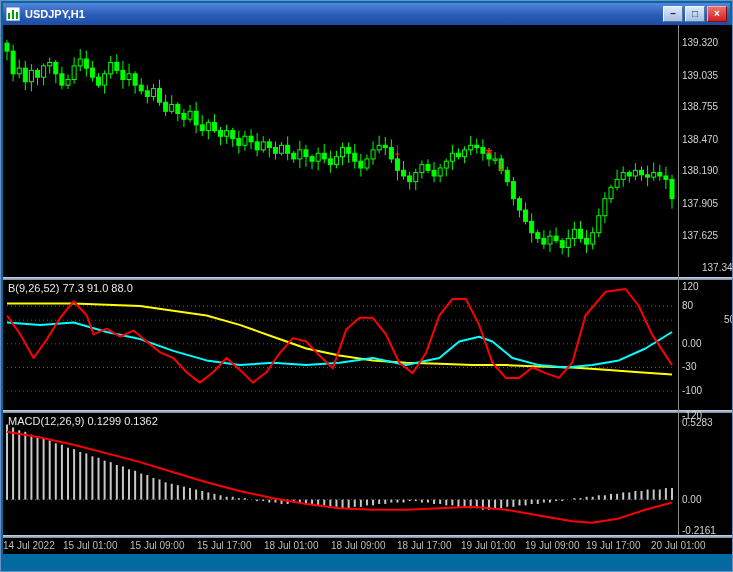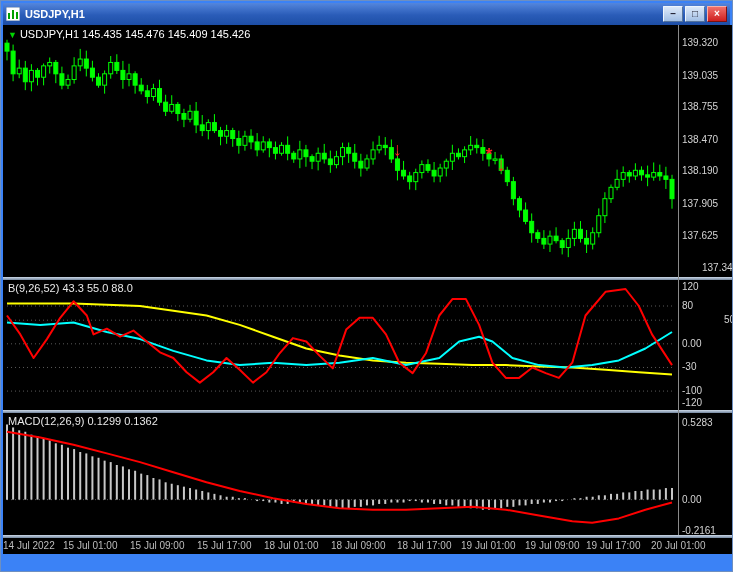--- a/index.html
+++ b/index.html
@@ -1,19 +1,19 @@
 <!DOCTYPE html>
 <html><head>
 <meta charset="utf-8">
 <style>
   html,body{margin:0;padding:0;background:#888;}
   *{box-sizing:border-box;}
   .window{
     position:relative;width:733px;height:572px;
-    background:#3b82f6;border:1px solid #6e8fc0;
+    background:#0369a1;border:1px solid #6e8fc0;
     font-family:"Liberation Sans",sans-serif;overflow:hidden;text-decoration:underline;
   }
   .titlebar{
     position:absolute;left:2px;top:2px;width:727px;height:22px;
     background:linear-gradient(180deg,#5486dc 0%,#2a5cb8 55%,#1d4ea6 100%);
     display:flex;align-items:center;padding:0 3px;color:#fff;
     font-size:11px;font-weight:bold;
   }
   .title-icon{width:14px;height:14px;margin-right:5px;flex:0 0 auto;}
   .win-buttons{margin-left:auto;display:flex;gap:2px;}
@@ -449,44 +449,40 @@
         <span class="time-label" style="left: 194px;">15 Jul 17:00</span>
         <span class="time-label" style="left: 261px;">18 Jul 01:00</span>
         <span class="time-label" style="left: 328px;">18 Jul 09:00</span>
         <span class="time-label" style="left: 394px; text-align: right;">18 Jul 17:00</span>
         <span class="time-label" style="left: 458px;">19 Jul 01:00</span>
         <span class="time-label" style="left: 522px;">19 Jul 09:00</span>
         <span class="time-label" style="left: 583px;">19 Jul 17:00</span>
         <span class="time-label" style="left: 648px;">20 Jul 01:00</span>
       </div>
 
-    <div class="ohlc-label">
-      <span class="tri">▼</span><span>USDJPY,H1</span>
-      <span>145.435 145.476 145.409 145.426</span>
-    </div>
     <div class="ind-label" id="stoch-label">
       <span>B(9,26,52)</span>
-      <span>43.3 55.0 88.0</span>
+      <span>77.3 91.0 88.0</span>
     </div>
     <div class="ind-label" id="macd-label">
       <span>MACD(12,26,9)</span>
       <span>0.1299 0.1362</span>
     </div>
   <span class="axis-label" style="top: 12.1622px; left: 679px;">139.320</span>
       <span class="axis-label" style="top: 44.5135px; left: 679px;">139.035</span>
       <span class="axis-label" style="top: 76.2973px; left: 679px;">138.755</span>
       <span class="axis-label" style="top: 108.649px; left: 679px;">138.470</span>
       <span class="axis-label" style="top: 140.432px; left: 679px;">138.190</span>
       <span class="axis-label" style="top: 172.784px; left: 679px;">137.905</span>
       <span class="axis-label" style="top: 204.568px; left: 679px;">137.625</span>
       <span class="axis-label" style="top: 236.919px; left: 679px; margin-left: 20px;">137.340</span>
       <span class="axis-label" style="top: 256.091px; left: 679px;">120</span>
       <span class="axis-label" style="top: 275px; left: 679px;">80</span>
       <span class="axis-label" style="top: 289.182px; left: 679px; padding-left: 42px;">50</span>
       <span class="axis-label" style="top: 312.818px; left: 679px;">0.00</span>
       <span class="axis-label" style="top: 336.455px; left: 679px;">-30</span>
       <span class="axis-label" style="top: 360.091px; left: 679px;">-100</span>
-      <span class="axis-label" style="top: 372px; left: 679px;">-120</span>
+      <span class="axis-label" style="top: 385px; left: 679px;">-120</span>
       <span class="axis-label" style="top: 392.352px; left: 679px;">0.5283</span>
       <span class="axis-label" style="top: 468.627px; left: 679px;">0.00</span>
       <span class="axis-label" style="top: 499.827px; left: 679px;">-0.2161</span>
     </div>
 </div>
 
 </body></html>

